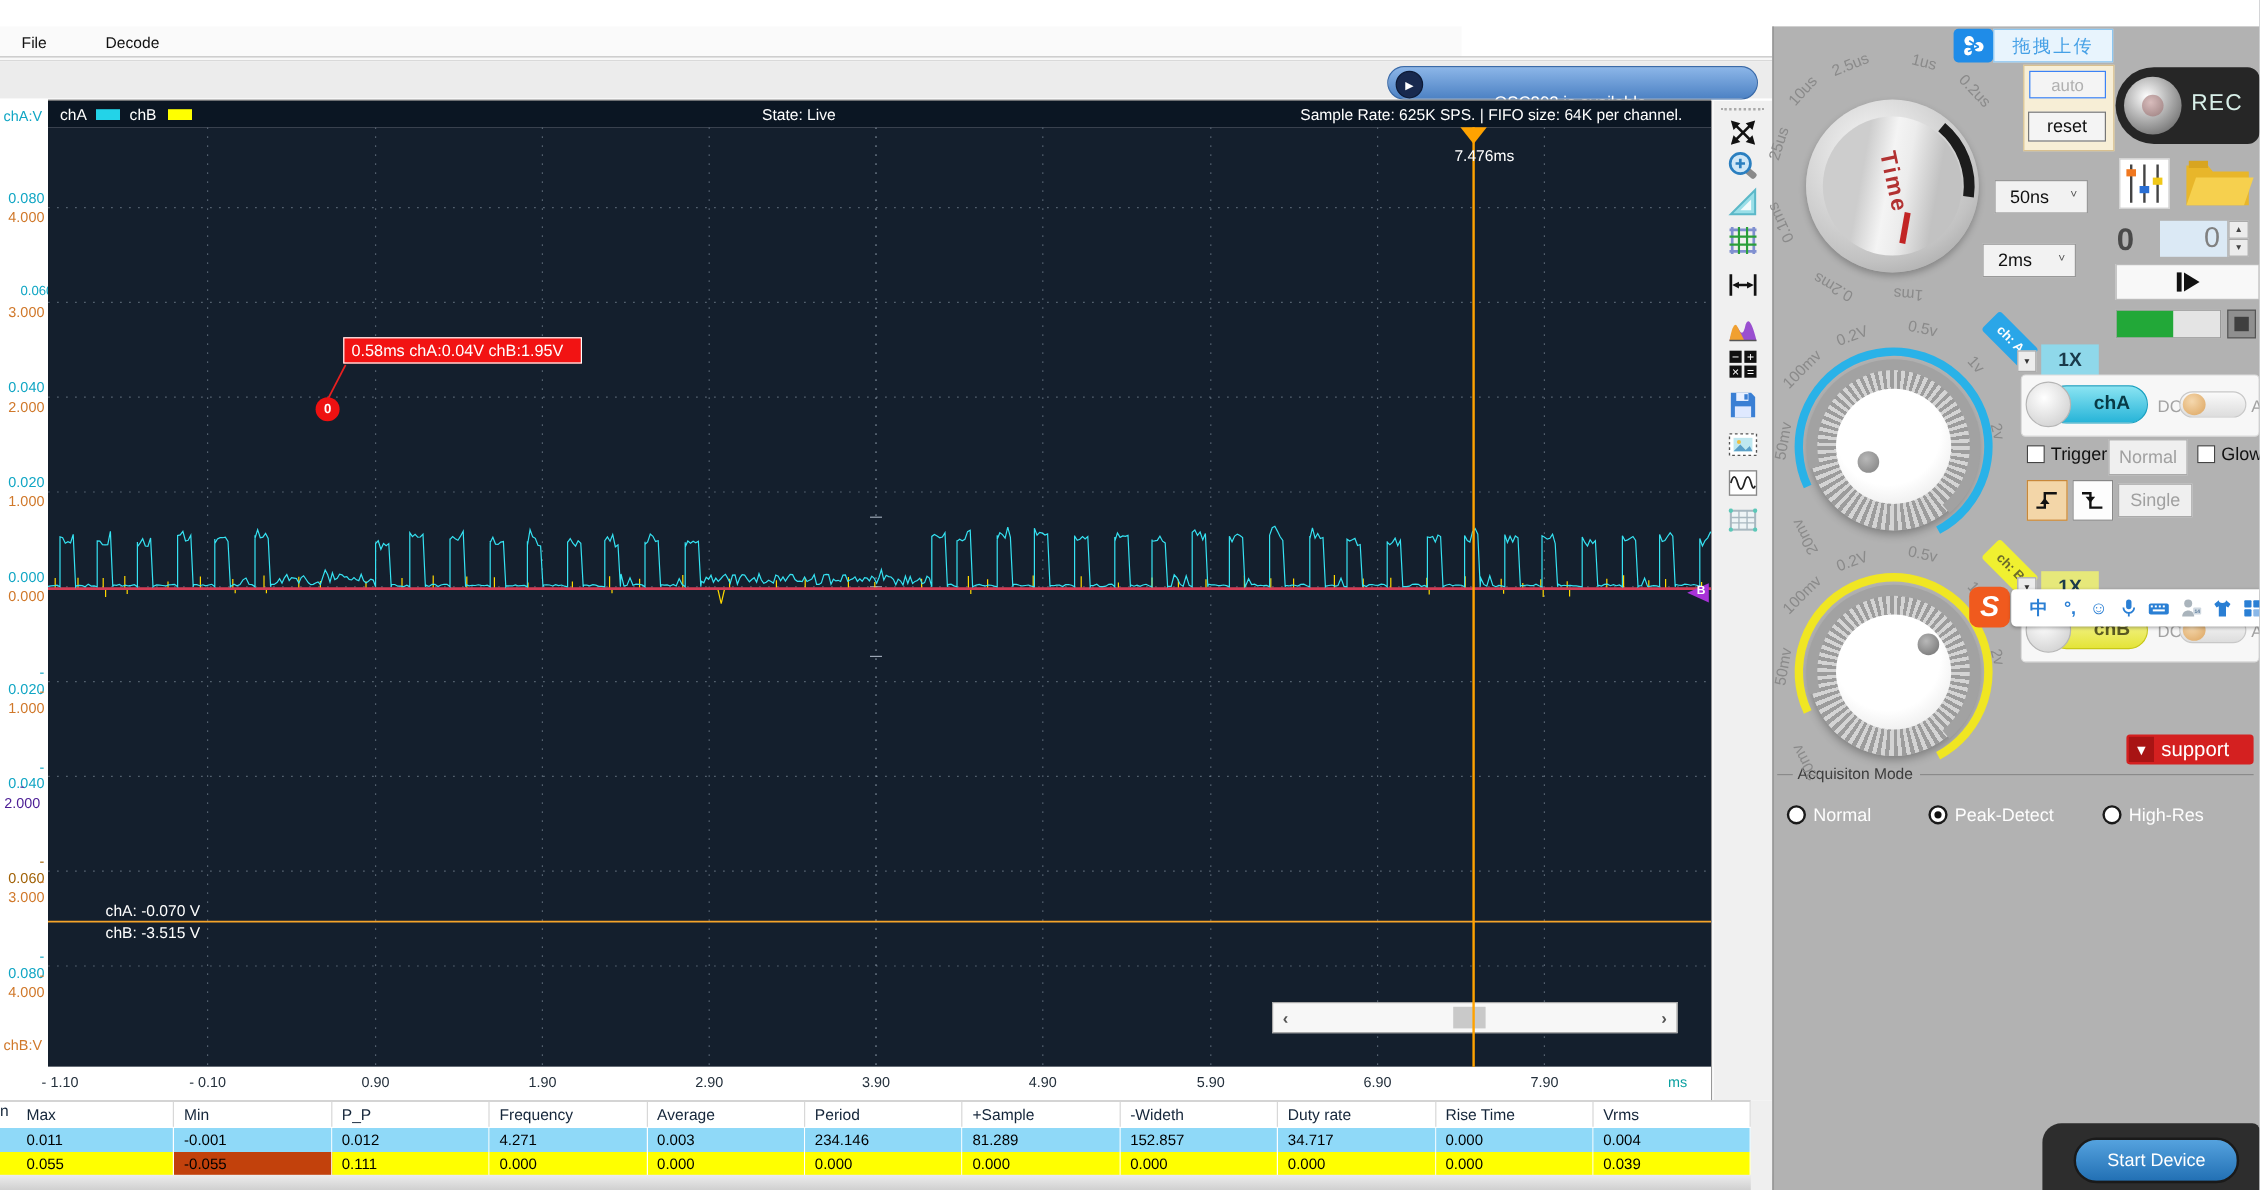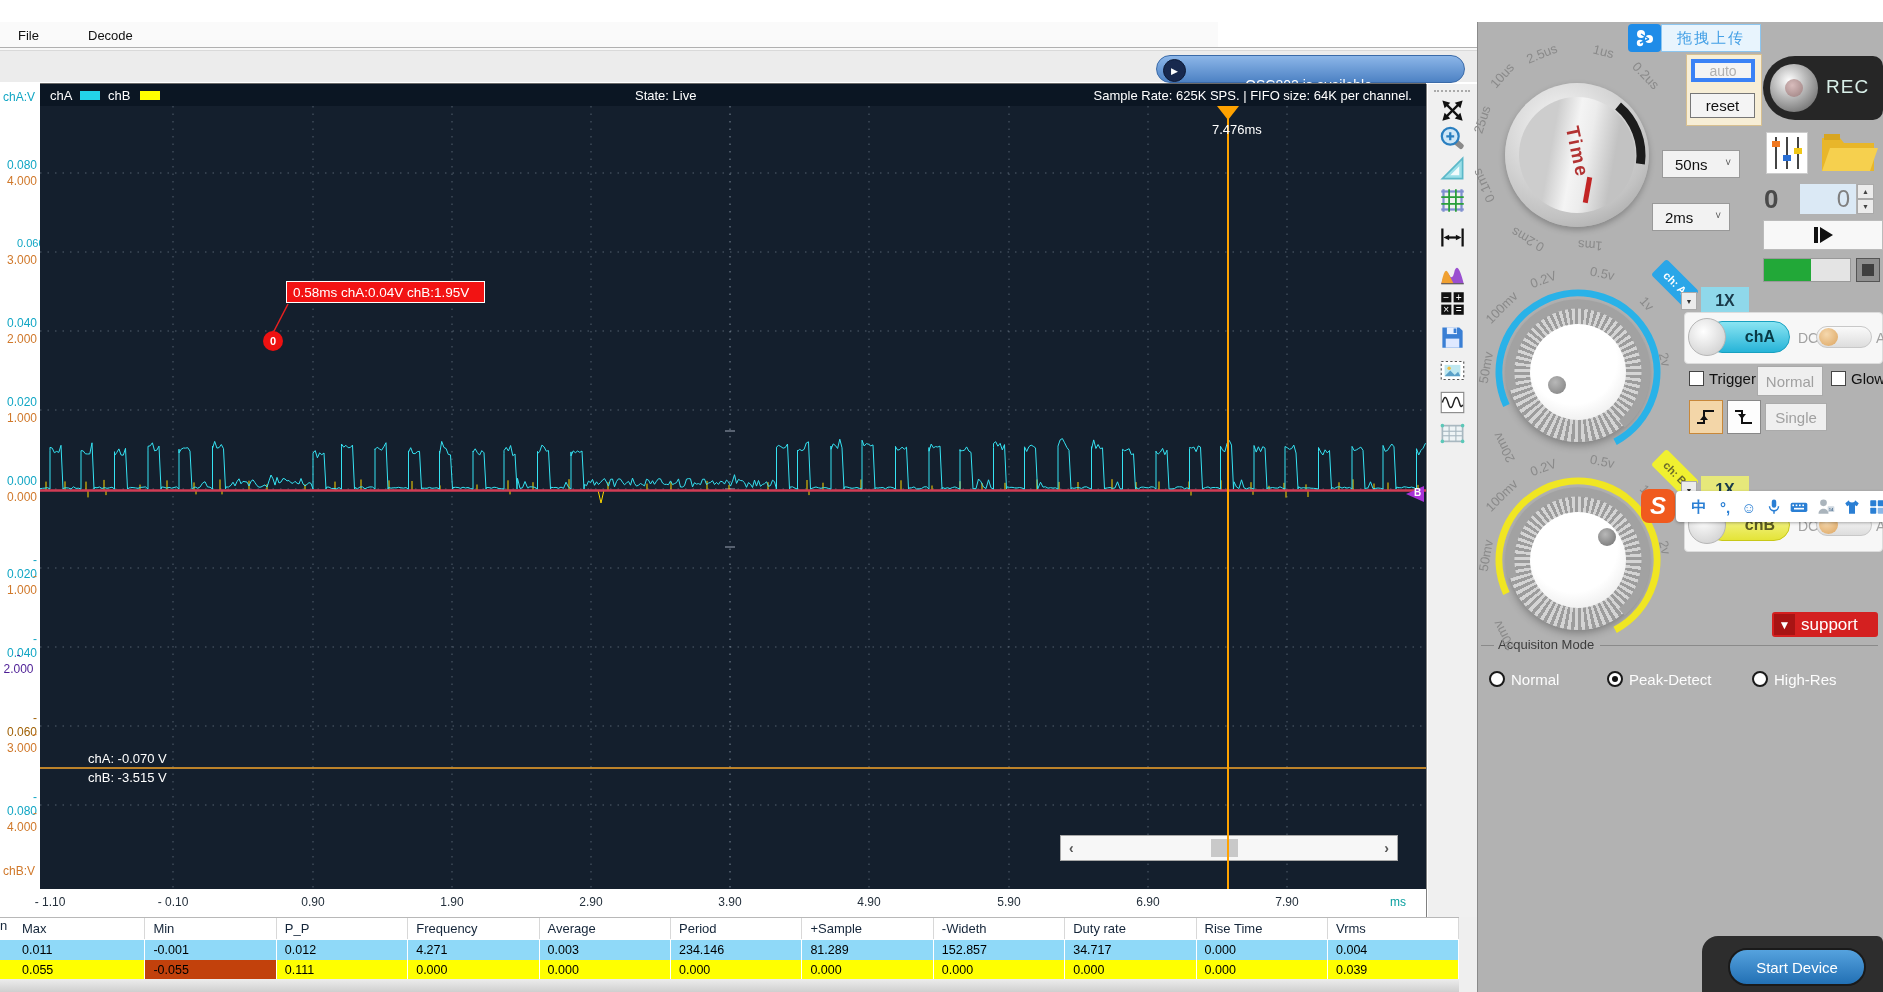--- a/index.html
+++ b/index.html
@@ -55,21 +55,21 @@
   .mh{position:absolute;top:0;height:21px;font-size:13px;color:#15263a;display:flex;align-items:center;padding-left:8px;box-sizing:border-box;border-right:1px solid #d8d8d8;}
   .mc{position:absolute;height:20px;font-size:12.5px;color:#000;display:flex;align-items:center;padding-left:8px;box-sizing:border-box;border-right:1px solid #fff;}
   #below-table{left:0;top:979px;width:1477px;height:13px;background:linear-gradient(#ededed,#cfcfcf);}
   #gap-col{left:1459px;top:917px;width:18px;height:75px;background:#efefef;}
   
   #rightpanel{left:1477px;top:22px;width:406px;height:970px;background:#b2b2b2;border-left:1px solid #8a8a8a;box-sizing:border-box;}
   .knob-ring{position:absolute;border-radius:50%;}
   #upload-btn{left:1661px;top:24px;width:100px;height:28px;background:#e8f4fd;border:1px solid #8cc6f0;box-sizing:border-box;color:#45a0e6;font-size:15px;letter-spacing:2px;}
   #upload-icon{left:1628px;top:24px;width:33px;height:28px;background:#1f8ce8;border-radius:4px;}
   #autoreset{left:1686px;top:54px;width:76px;height:72px;background:#f7eed6;border:1px solid #d8c090;box-sizing:border-box;}
-  #auto-btn{left:1691px;top:59px;width:64px;height:23px;background:#f4f4f4;border:4px solid #3b82f6;color:#b0b0b0;font-size:14px;}
+  #auto-btn{left:1691px;top:59px;width:64px;height:23px;background:#f4f4f4;border:1px solid #3b82f6;color:#b0b0b0;font-size:14px;}
   #reset-btn{left:1690px;top:93px;width:65px;height:25px;background:#f4f4f4;border:1px solid #777;color:#111;font-size:15px;}
   #rec{left:1763px;top:56px;width:120px;height:64px;background:#262626;border-radius:32px 10px 10px 32px;}
   #rec-knob{left:1770px;top:64px;width:48px;height:48px;border-radius:50%;background:radial-gradient(circle at 40% 35%,#ffffff,#b8b8b8 40%,#787878 78%,#989898);}
   #rec-knob-center{left:1785px;top:79px;width:18px;height:18px;border-radius:50%;background:radial-gradient(circle at 40% 35%,#d8bcbc,#9a7e7e);}
   #rec-lbl{left:1826px;top:76px;color:#d8efe8;font-size:19px;letter-spacing:1px;}
   .dropdown{background:#f2f2f2;border:1px solid #999;box-sizing:border-box;font-size:15px;color:#111;display:flex;align-items:center;padding-left:12px;}
   .dropdown .chev{position:absolute;right:8px;top:6px;font-size:10px;color:#555;}
   #mixer-icon{left:1766px;top:132px;width:42px;height:42px;background:#fff;border:1px solid #ccc;box-sizing:border-box;}
   #folder-icon{left:1816px;top:128px;width:64px;height:48px;}
   #cnt0{left:1764px;top:184px;font-size:26px;font-weight:bold;color:#4a4a4a;}
@@ -155,21 +155,21 @@
       <div style="position: absolute; left: 0px; top: 806px; width: 37px; text-align: right; font-size: 12px; color: rgb(208, 120, 42);">- 4.000</div>
     </div>
 
   <div id="plot-border" class="abs"></div>
   <div id="plotheader" class="abs">
     <span class="abs" style="left:10px;top:4px;">chA</span>
     <span class="abs" style="left:40px;top:7px;width:20px;height:9px;background:#23d3e8;"></span>
     <span class="abs" style="left:68px;top:4px;">chB</span>
     <span class="abs" style="left:100px;top:7px;width:20px;height:9px;background:#ffff00;"></span>
     <span class="abs" style="left:595px;top:4px;">State: Live</span>
-    <span class="abs" style="right:14px;top:4px;">Sample Rate: 625K SPS. | FIFO size: 64K per channel.</span>
+    <span class="abs" style="right:24px;top:4px;">Sample Rate: 625K SPS. | FIFO size: 64K per channel.</span>
   </div>
 
   <div id="plot" class="abs">
     <svg id="wave" width="1386" height="783">
         <line x1="133" y1="0" x2="133" y2="783" stroke="rgba(160,175,190,0.45)" stroke-width="1" stroke-dasharray="1.5 6"></line>
         <line x1="273" y1="0" x2="273" y2="783" stroke="rgba(160,175,190,0.45)" stroke-width="1" stroke-dasharray="1.5 6"></line>
         <line x1="412" y1="0" x2="412" y2="783" stroke="rgba(160,175,190,0.45)" stroke-width="1" stroke-dasharray="1.5 6"></line>
         <line x1="551" y1="0" x2="551" y2="783" stroke="rgba(160,175,190,0.45)" stroke-width="1" stroke-dasharray="1.5 6"></line>
         <line x1="690" y1="0" x2="690" y2="783" stroke="rgba(160,175,190,0.75)" stroke-width="1" stroke-dasharray="1.5 6"></line>
         <line x1="829" y1="0" x2="829" y2="783" stroke="rgba(160,175,190,0.45)" stroke-width="1" stroke-dasharray="1.5 6"></line>

